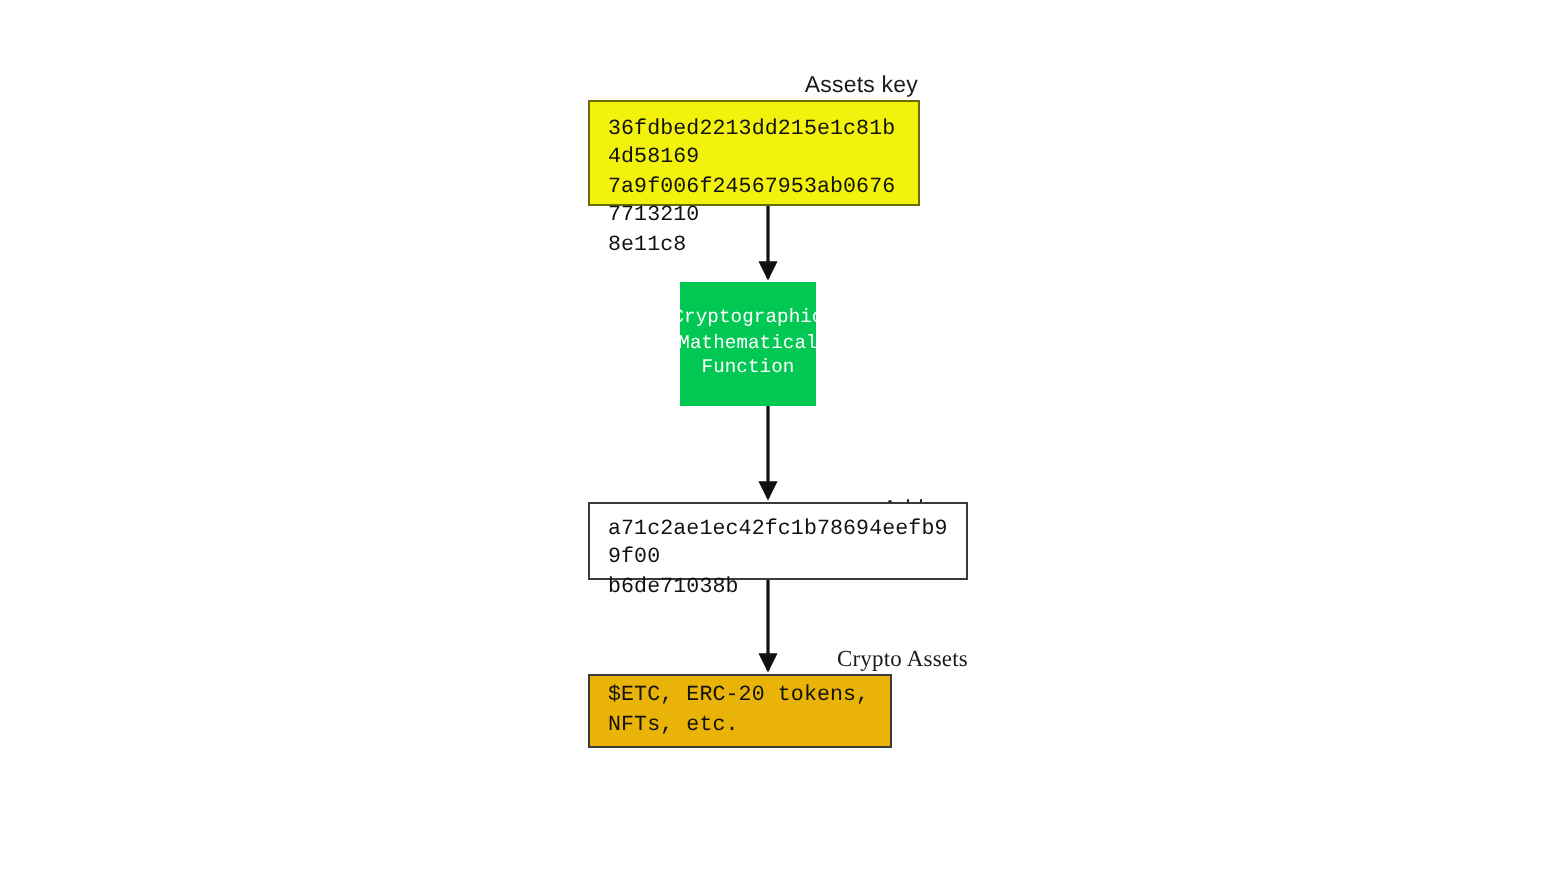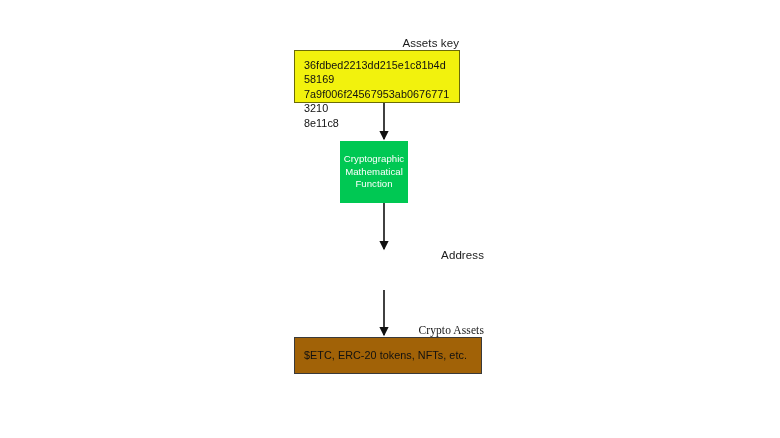--- a/index.html
+++ b/index.html
@@ -31,20 +31,21 @@
   }
 
   
   .node {
     position: absolute;
     box-sizing: border-box;
     border: 1.3px solid #333333;
     display: flex;
     align-items: center;
     padding: 0 9px;
+    font-family: Liberation Mono, monospace;
   }
   .node .node-text {
     font-size: 10.8px;
     line-height: 14.4px;
     color: #111111;
     letter-spacing: 0.05px;
     word-break: break-all;
     white-space: pre-wrap;
   }
 
@@ -84,23 +85,23 @@
     height: 39px;
     background: #ffffff;
     border-color: #3a3a3a;
     align-items: flex-start;
     padding-top: 6px;
   }
 
   #node-assets {
     left: 294px;
     top: 337px;
-    width: 188px;
+    width: 152px;
     height: 37px;
-    background: #a16207;
+    background: #eab308;
     border-color: #3a3a3a;
   }
 
   
   .connector {
     position: absolute;
     left: 0;
     top: 0;
     width: 780px;
     height: 438px;
@@ -121,20 +122,24 @@
   </div>
 
   <div class="node" id="node-function">
     <span class="node-text">Cryptographic
 Mathematical
 Function</span>
   </div>
 
   <div class="node-label" style="right:296px; top:249px;">Address</div>
 
+  <div class="node" id="node-address">
+    <span class="node-text">a71c2ae1ec42fc1b78694eefb99f00
+b6de71038b</span>
+  </div>
 
   <div class="node-label" style="right:296px; top:324px;font-family:Liberation Serif, serif;">Crypto Assets</div>
 
   <div class="node" id="node-assets">
     <span class="node-text">$ETC, ERC-20 tokens, NFTs, etc.</span>
   </div>
 
   <svg class="connector" viewBox="0 0 780 438">
     <defs>
       <marker id="arrowhead" markerWidth="7" markerHeight="7" refX="5.2" refY="3" orient="auto" markerUnits="strokeWidth">

